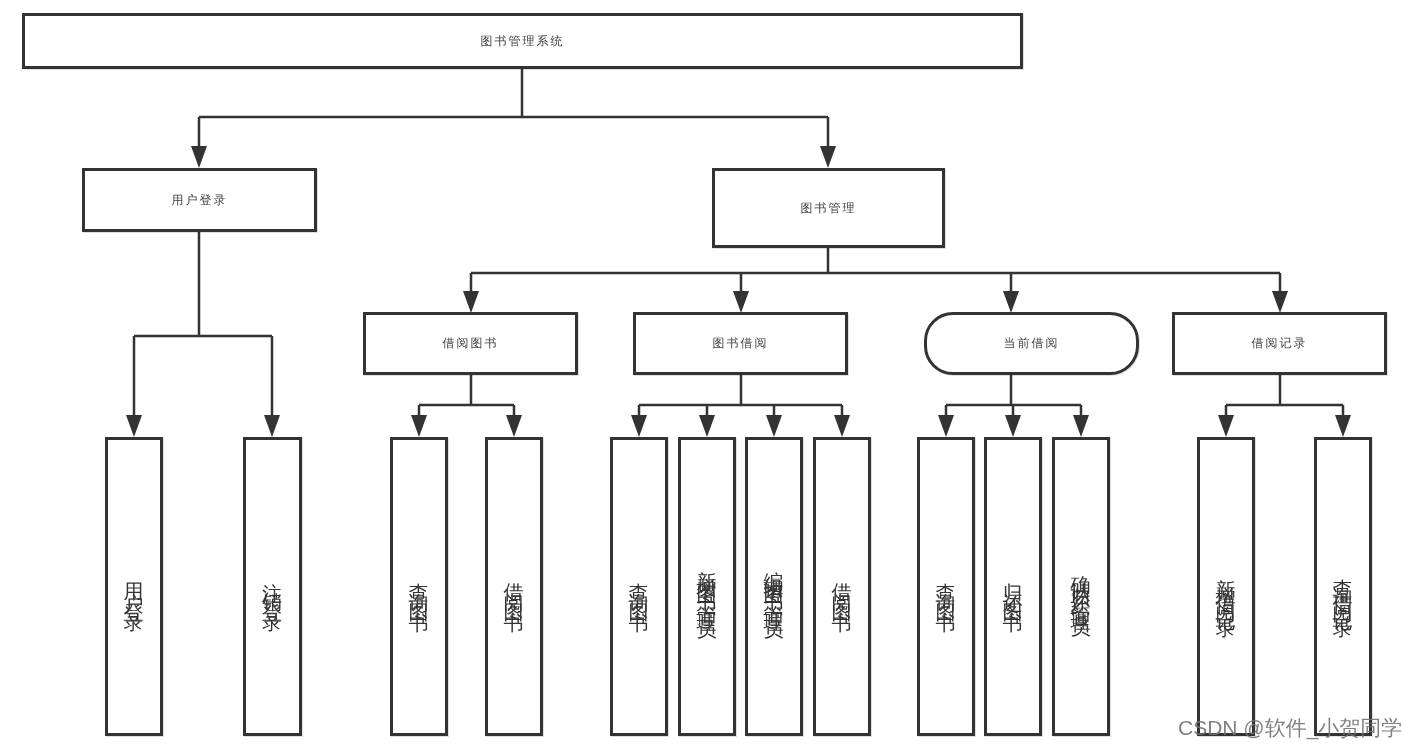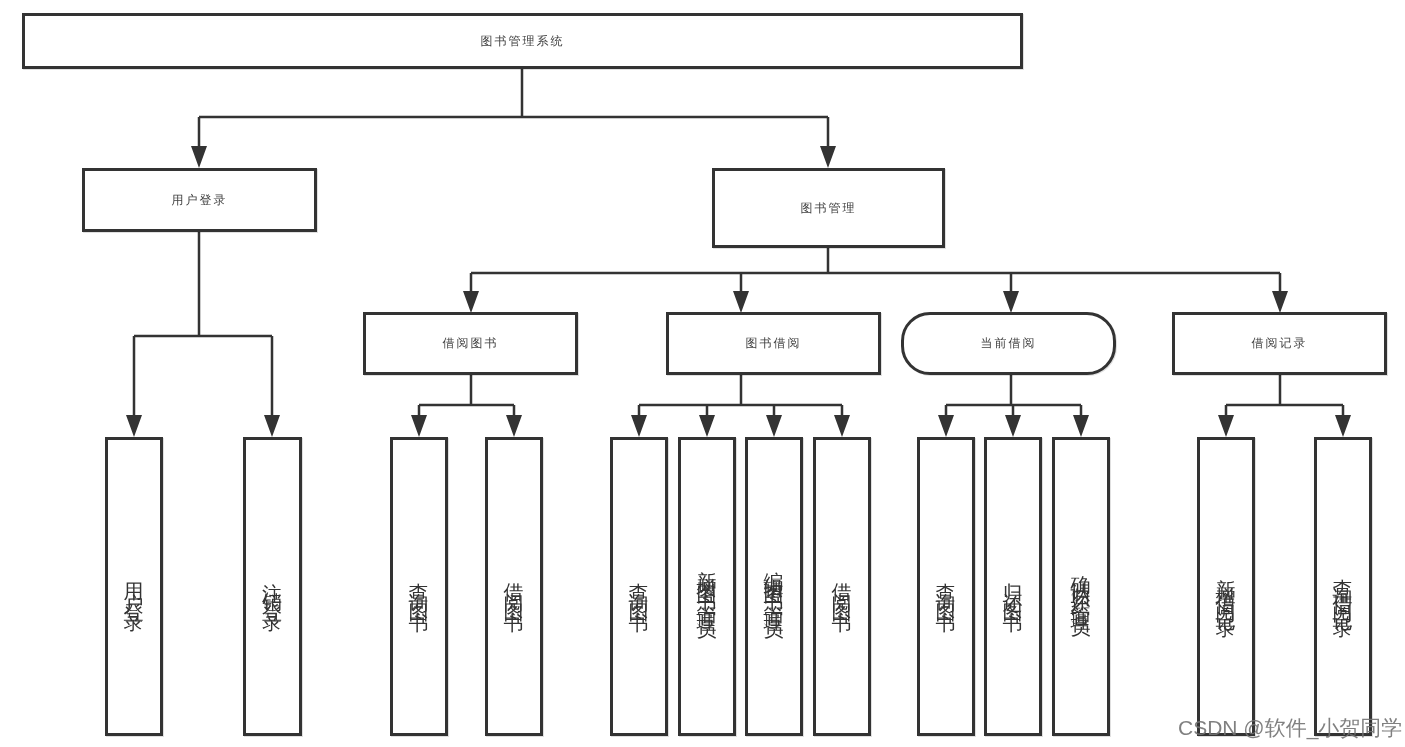--- a/index.html
+++ b/index.html
@@ -88,24 +88,24 @@
   <div class="box" style="left:82px; top:168px; width:235px; height:64px;">
     <span class="hlabel">用户登录</span>
   </div>
   <div class="box" style="left:712px; top:168px; width:233px; height:80px;">
     <span class="hlabel">图书管理</span>
   </div>
 
   <div class="box" style="left:363px; top:312px; width:215px; height:63px;">
     <span class="hlabel">借阅图书</span>
   </div>
-  <div class="box" style="left:633px; top:312px; width:215px; height:63px;margin-left:33px;">
+  <div class="box" style="left:633px; top:312px; width:215px; height:63px;">
     <span class="hlabel">图书借阅</span>
   </div>
-  <div class="box" style="left:901px; top:312px; width:215px; height:63px;border-radius:29px;">
+  <div class="box" style="left:924px; top:312px; width:215px; height:63px;border-radius:29px;">
     <span class="hlabel">当前借阅</span>
   </div>
   <div class="box" style="left:1172px; top:312px; width:215px; height:63px;">
     <span class="hlabel">借阅记录</span>
   </div>
 
   <div class="box" style="left:105px; top:437px; width:58px; height:299px;">
     <span class="vlabel">用户登录</span>
   </div>
   <div class="box" style="left:243px; top:437px; width:59px; height:299px;">

